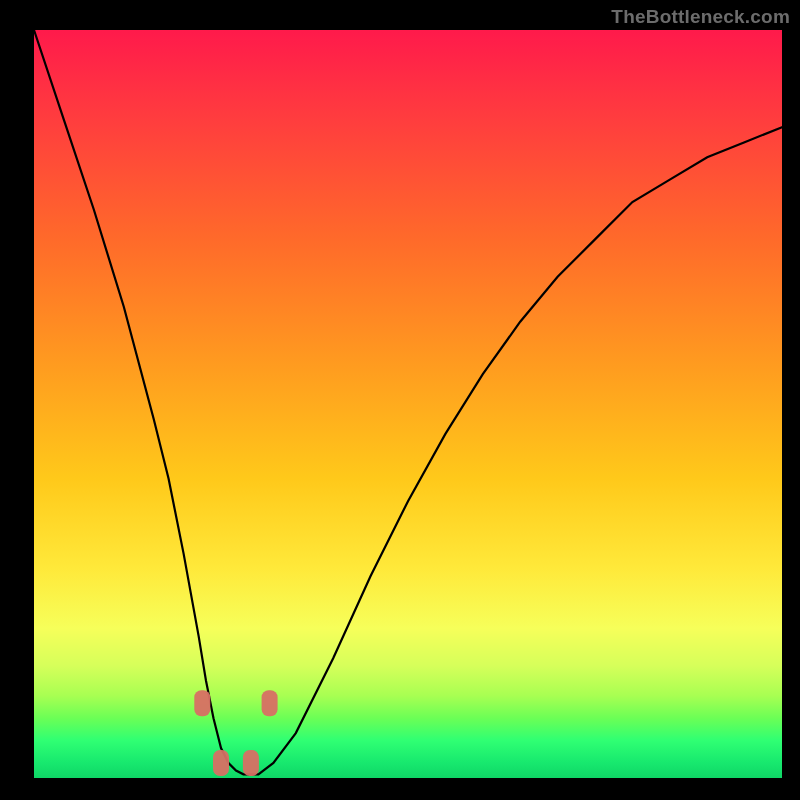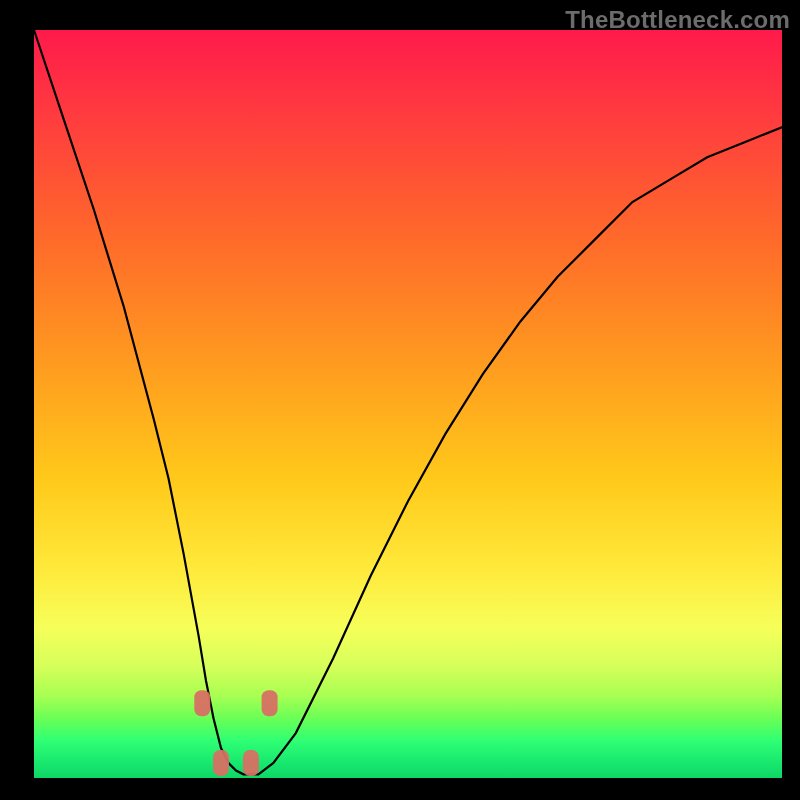--- a/index.html
+++ b/index.html
@@ -41,21 +41,21 @@
       #2fff73 95%,
       #17e86e 98%,
       #0fd666 100%
     );
   }
   .watermark {
     position: absolute;
     top: 6px;
     right: 10px;
     color: #6c6c6c;
-    font-size: 24px;
+    font-size: 19px;
     font-weight: 600;
     letter-spacing: 0.2px;
     user-select: none;
   }
   svg.curve {
     position: absolute;
     left: 0;
     top: 0;
     width: 748px;
     height: 748px;

